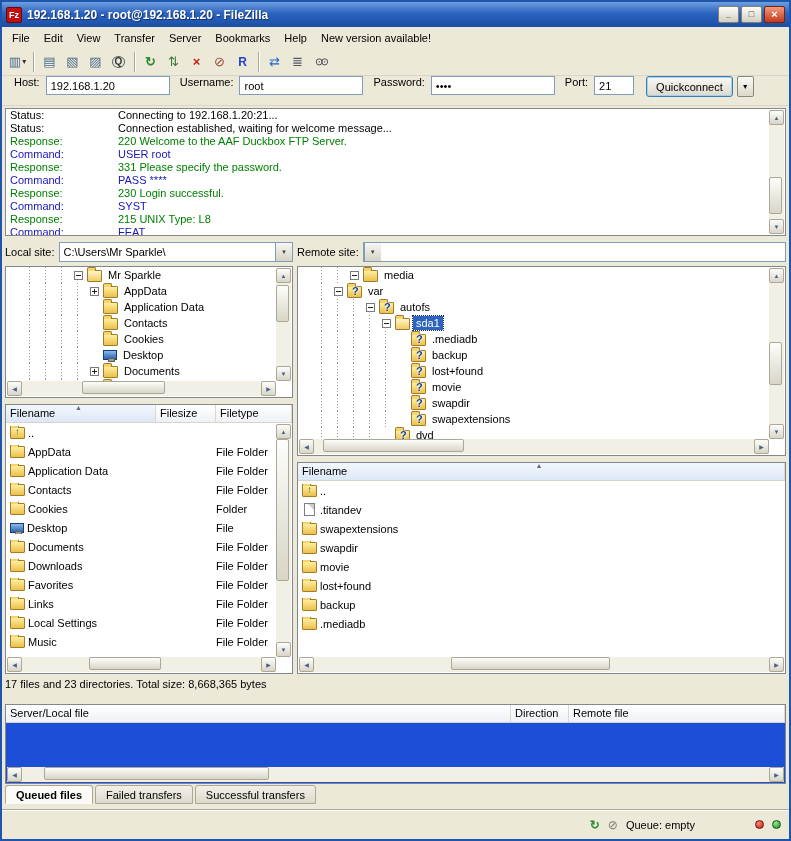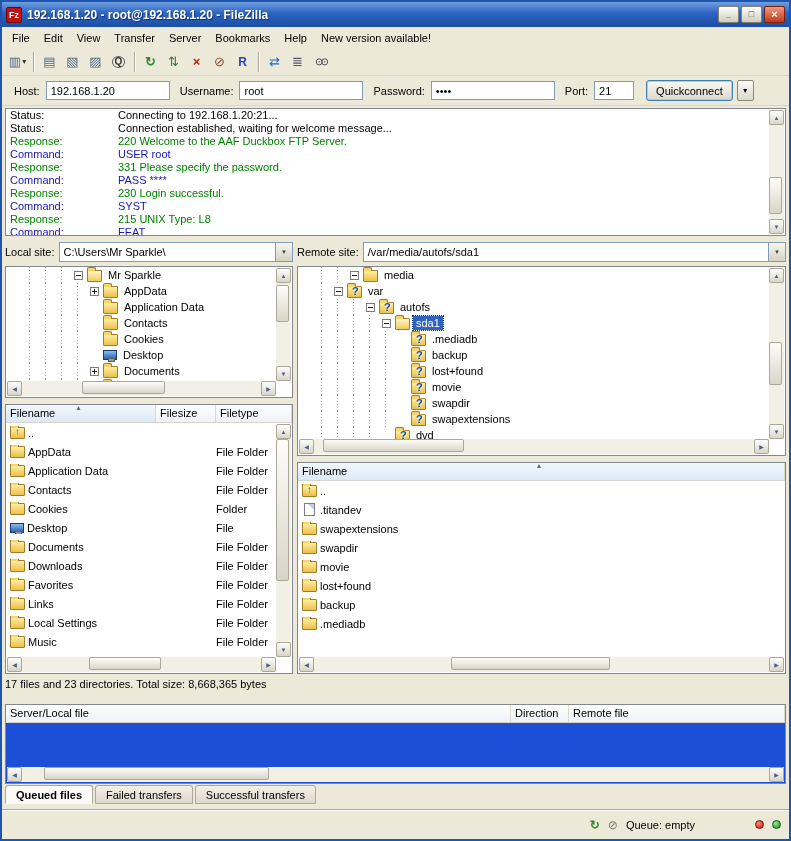--- a/index.html
+++ b/index.html
@@ -26,21 +26,21 @@
   .g-refresh{color:#2e8b2e;font-weight:bold}
   .g-procq{color:#3a7a3a}
   .g-cancel{color:#c51f0f;font-weight:bold}
   .g-disc{color:#9a4433}
   .g-reconn{color:#2244cc;font-weight:bold;font-size:12px}
   .g-comp{color:#2266cc}
   .g-sync{color:#556}
   .g-find{color:#334;letter-spacing:-3px;font-size:10px}
 
   
-  .qc{height:30px;display:flex;align-items:center;padding:0 6px;border-bottom:1px solid #d9d5c7;gap:4px}
+  .qc{height:30px;display:flex;align-items:flex-start;padding:0 6px;border-bottom:1px solid #d9d5c7;gap:4px}
   .qc label{margin:0 2px 0 6px}
   .qc input{height:19px;border:1px solid #7f9db9;padding:1px 4px;font-family:"Liberation Sans",sans-serif;font-size:11px;width:124px;background:#fff}
   .qc input.port{width:40px}
   .qc-btn{height:21px;padding:2px 9px;font-family:"Liberation Sans",sans-serif;font-size:11px;background:linear-gradient(#f9f9f6,#dcd8ca);border:1px solid #3c7fb1;border-radius:3px;box-shadow:0 0 0 1px #a9cdee inset;margin-left:8px}
   .qc-dd{width:17px;height:21px;background:linear-gradient(#f9f9f6,#dcd8ca);border:1px solid #8a877c;border-radius:2px;font-size:7px;display:flex;align-items:center;justify-content:center}
 
   
   .log{position:absolute;left:3px;right:3px;top:106px;height:128px;background:#fff;border:1px solid #828790;overflow:hidden}
   .log-line{display:flex;height:13px;line-height:13px;white-space:nowrap}
   .log-label{width:112px;flex:none;padding-left:4px}
@@ -500,21 +500,20 @@
       </div>
     </div>
 
     <div class="statusline">17 files and 23 directories. Total size: 8,668,365 bytes</div>
   </div>
 
   <div class="pane remote">
     <div class="siterow">
       <span>Remote site:</span>
       <span class="combo">
-        <span class="combo-text">/var/media/autofs/sda1</span>
         <span class="combo-btn">▼</span>
       </span>
     </div>
 
     <div class="tree">
       <div class="trow">
           <span class="ind"></span>
           <span class="ind v"></span>
           <span class="ind v"></span>
           <span class="exp-slot">

